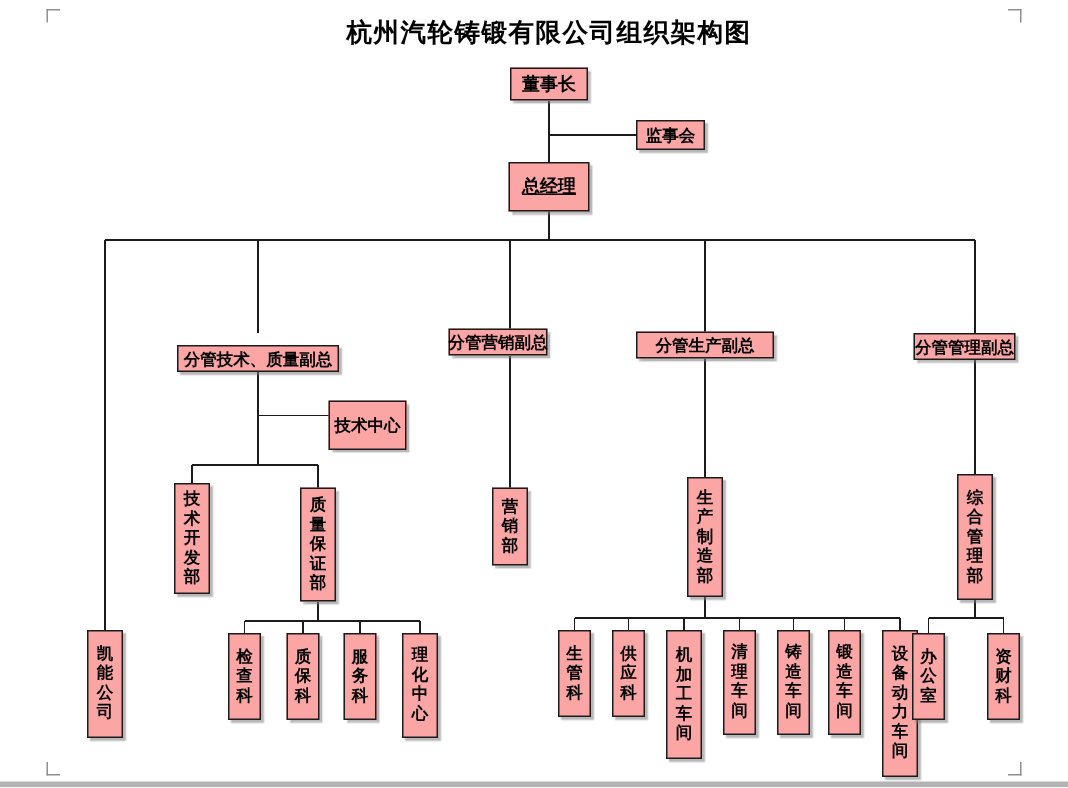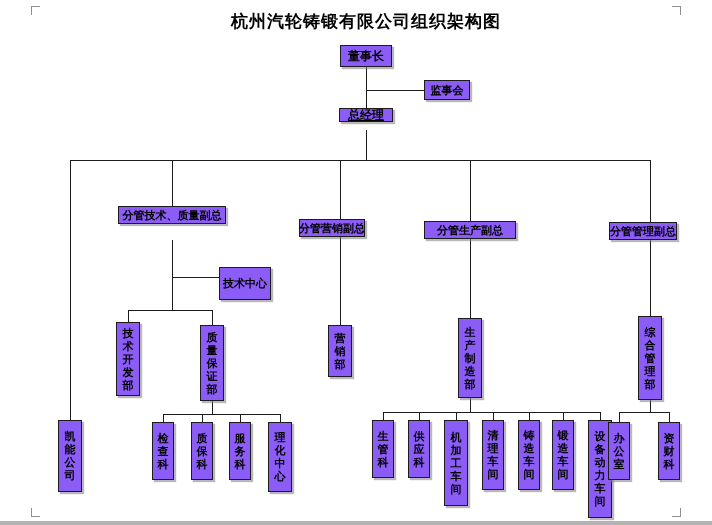--- a/index.html
+++ b/index.html
@@ -12,21 +12,21 @@
   #title {
     position:absolute; left:0; top:10px; width:100%;
     padding-left:20px; text-align:center;
     font-size:17px; font-weight:bold; color:#000;
     font-family:"Liberation Serif","DejaVu Serif",serif;
     letter-spacing:1px;
   }
   svg.connectors { position:absolute; left:0; top:0; pointer-events:none; }
   .node {
     position:absolute; display:flex; align-items:center; justify-content:center;
-    background:#8b5cf6; border:1px solid #1c1c1c;
+    background:#fca5a5; border:1px solid #1c1c1c;
     box-shadow:2px 2px 1px rgba(125,125,125,0.55);
     font-weight:bold; font-size:11px; color:#000; text-align:center;
     font-family:"Liberation Sans","DejaVu Sans",sans-serif;
   }
   .node.h { white-space:nowrap; }
   .node.h.big { font-size:12px; }
   .node.v { flex-direction:column; padding:2px 0; }
   .vc { display:block; line-height:13px; }
   .crop { position:absolute; width:9px; height:9px; border:0 solid #8f8f8f; }
   .crop.tl { left:31px;  top:6px;    border-left-width:1px; border-top-width:1px; }
@@ -82,22 +82,22 @@
     <line x1="600" y1="412" x2="600" y2="420"></line>
     <line x1="650" y1="240" x2="650" y2="316"></line>
     <line x1="650" y1="400" x2="650" y2="412"></line>
     <line x1="619" y1="412" x2="669" y2="412"></line>
     <line x1="619" y1="412" x2="619" y2="422"></line>
     <line x1="669" y1="412" x2="669" y2="422"></line>
   </svg>
 
   <div class="node h big" style="left:340px; top:45px;  width:52px;  height:22px;">董事长</div>
   <div class="node h" style="left:424px; top:80px;  width:46px;  height:20px;">监事会</div>
-  <div class="node h big" style="left:339px; top:108px; width:54px;  height:14px;text-decoration:underline;">总经理</div>
-  <div class="node h" style="left:118px; top:206px; width:108px; height:18px;">分管技术、质量副总</div>
+  <div class="node h big" style="left:339px; top:108px; width:54px;  height:33px;text-decoration:underline;">总经理</div>
+  <div class="node h" style="left:118px; top:230px; width:108px; height:18px;">分管技术、质量副总</div>
   <div class="node h" style="left:299px; top:219px; width:66px;  height:18px;">分管营销副总</div>
   <div class="node h" style="left:424px; top:221px; width:92px;  height:18px;font-family:Liberation Serif, serif;">分管生产副总</div>
   <div class="node h" style="left:609px; top:222px; width:68px;  height:18px;">分管管理副总</div>
   <div class="node h" style="left:219px; top:267px; width:52px;  height:33px;">技术中心</div>
 
   <div class="node v" style="left:116px; top:322px; width:24px; height:74px;">
       <span class="vc">技</span>
       <span class="vc">术</span>
       <span class="vc">开</span>
       <span class="vc">发</span>

